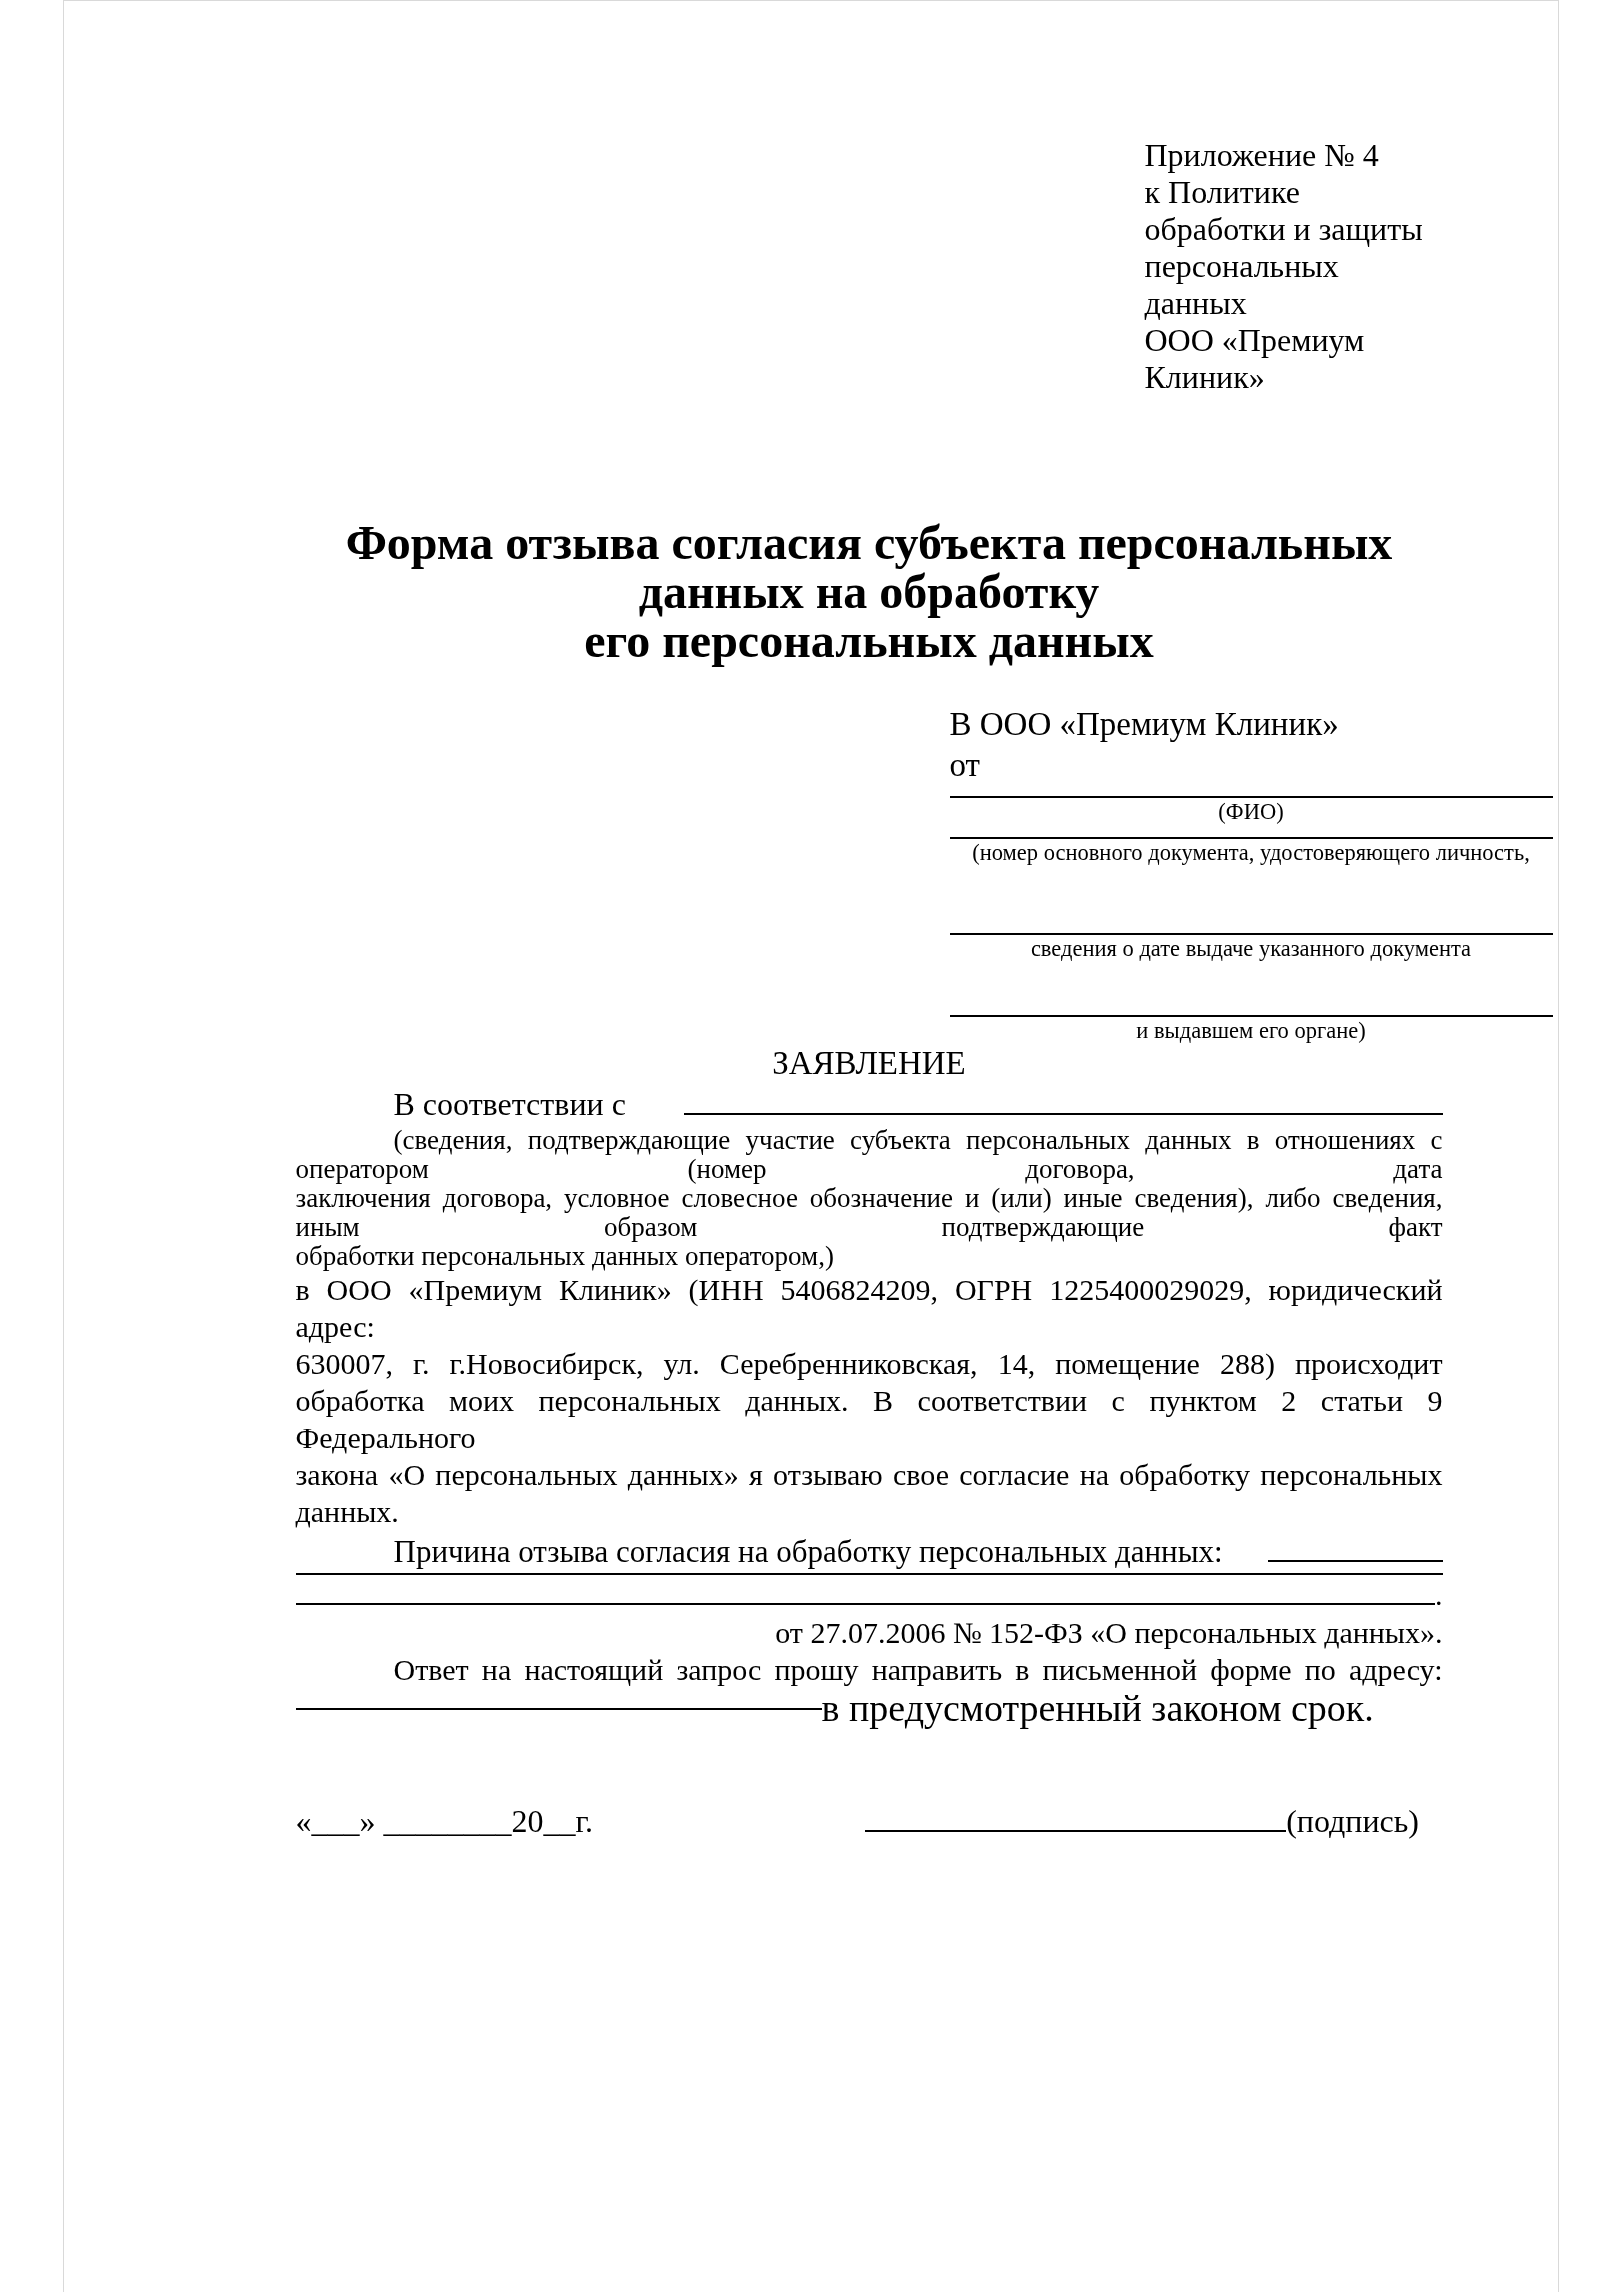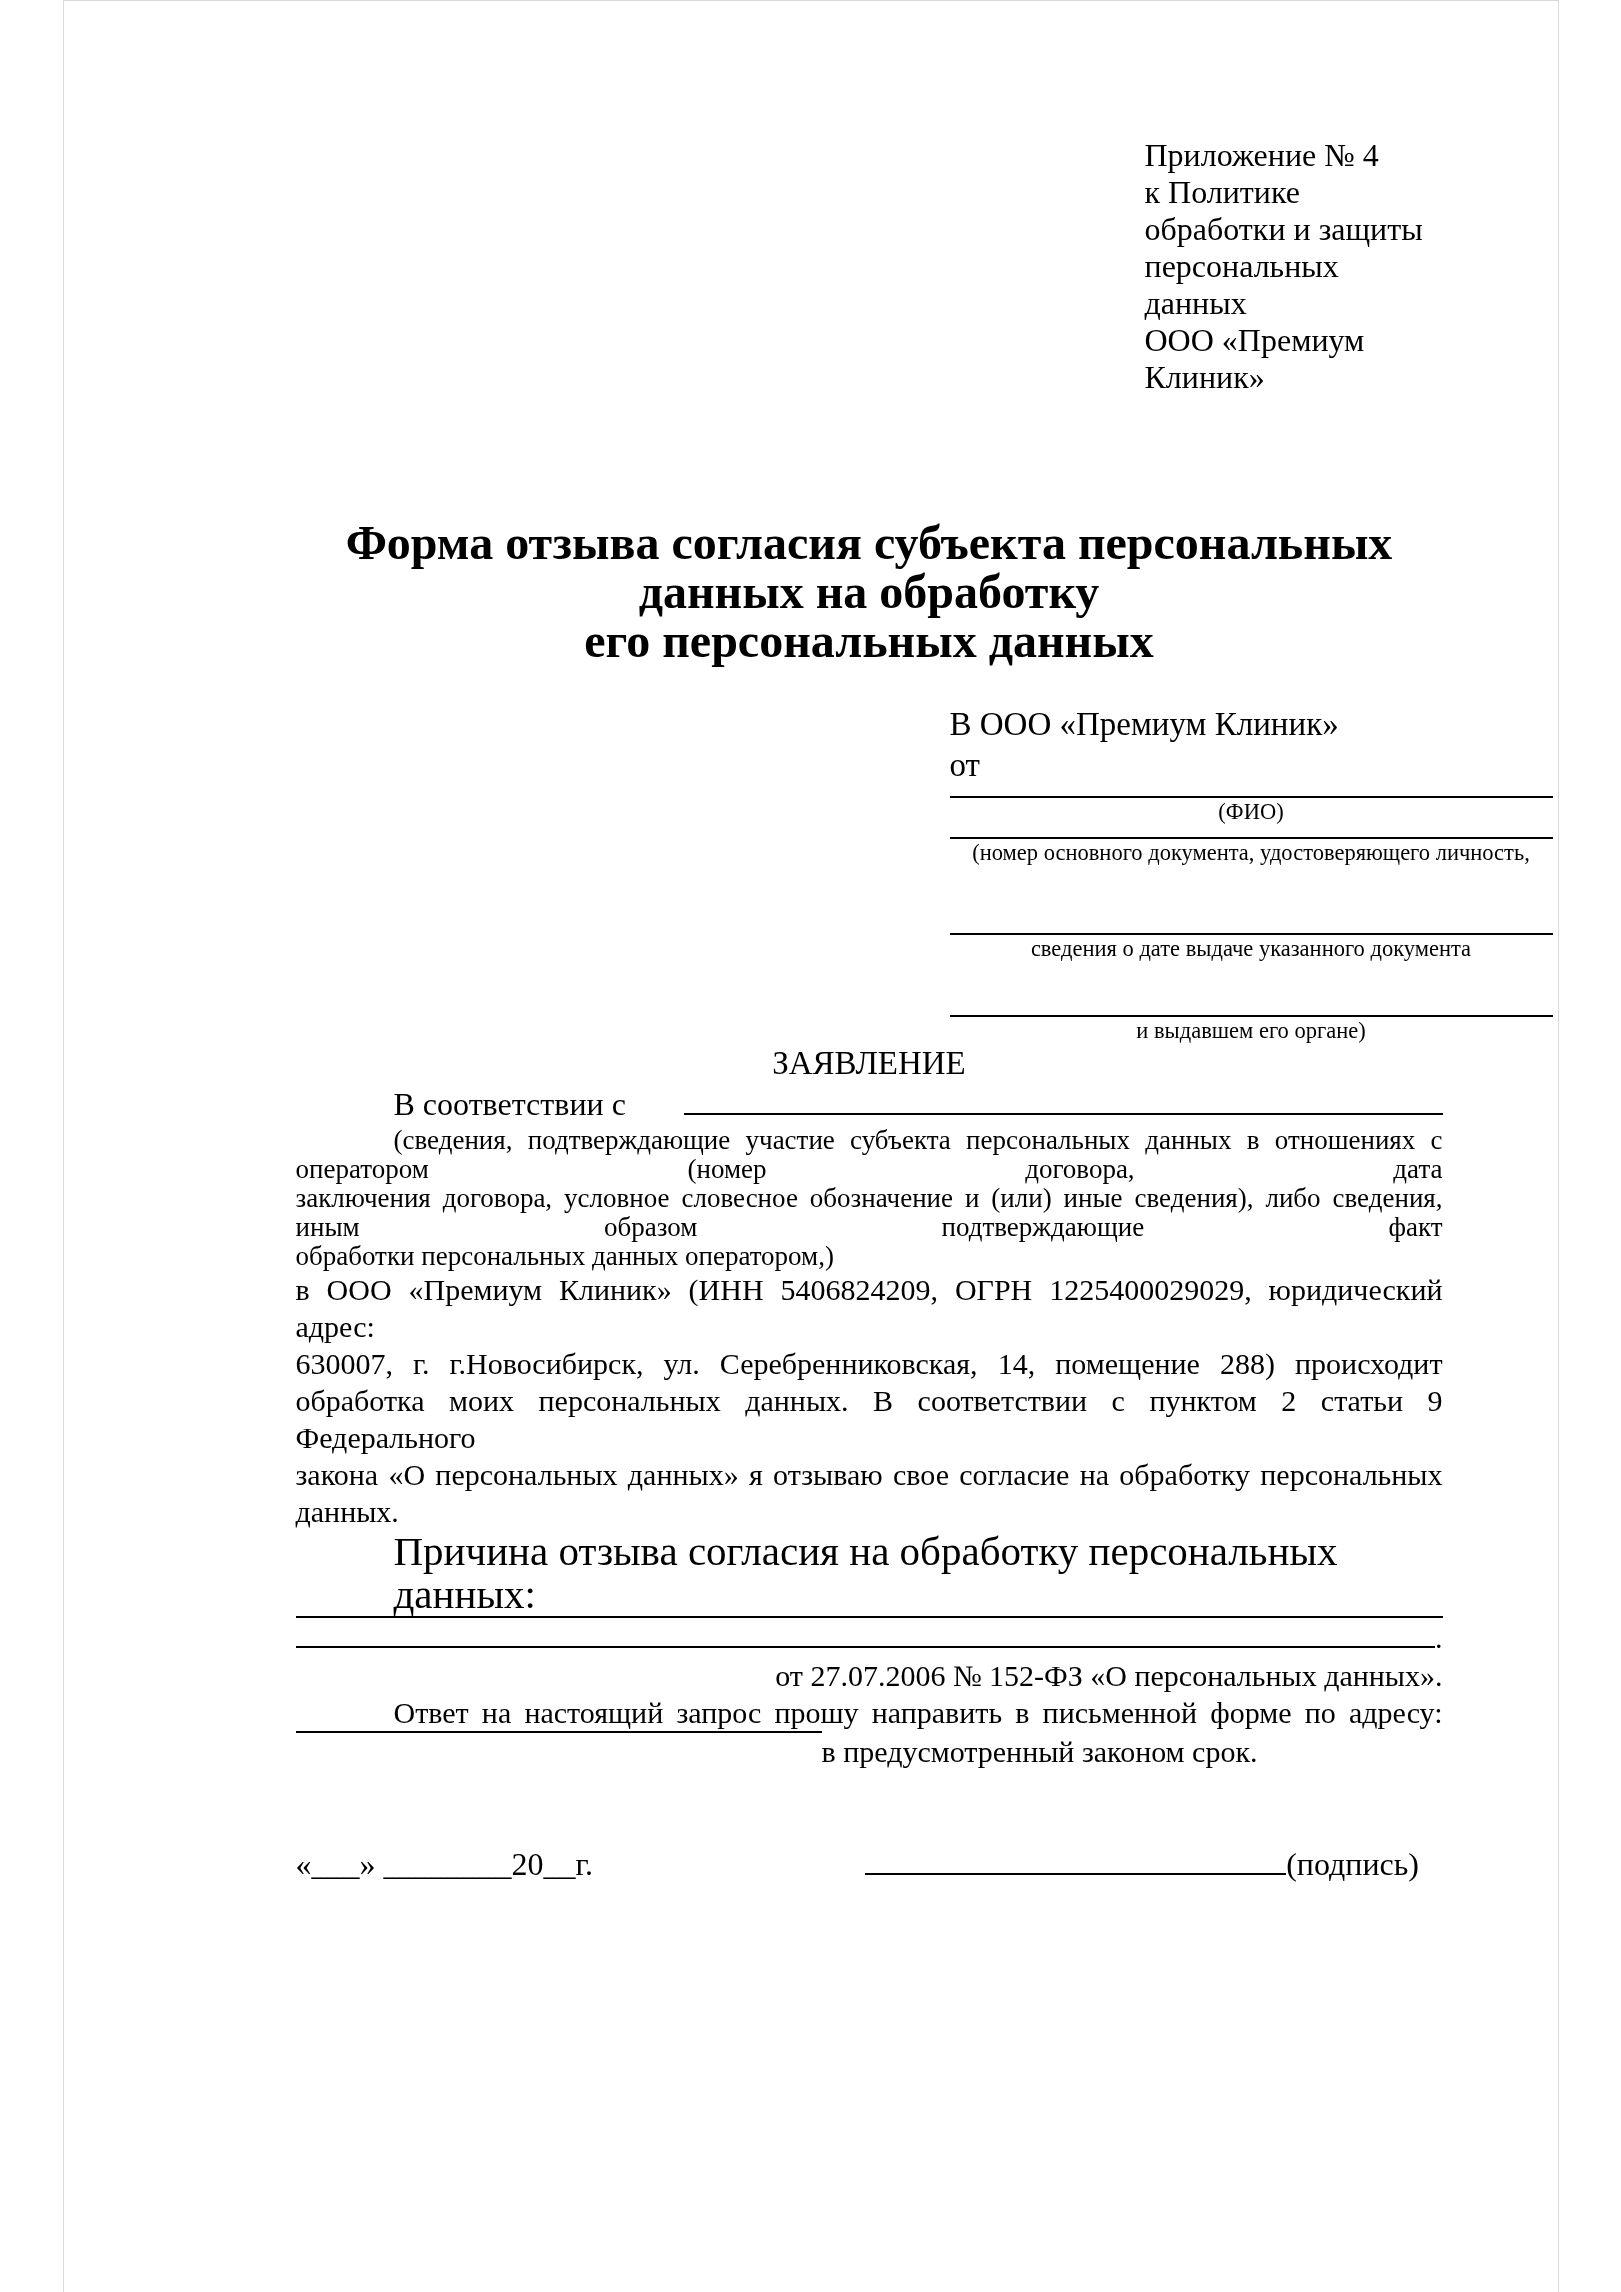--- a/index.html
+++ b/index.html
@@ -108,21 +108,21 @@
     text-align-last: justify;
   }
   .body-par .tline:last-child {
     text-align: left;
     text-align-last: auto;
   }
 
   .reason-row {
     display: flex;
     align-items: baseline;
-    font-size: 41px;
+    font-size: 31px;
     line-height: 43px;
     padding-left: 98px;
     gap: 36px;
   }
 
   .blank-row {
     display: flex;
     align-items: baseline;
     font-size: 30px;
     line-height: 39px;
@@ -148,22 +148,22 @@
 
   .reply-first {
     font-size: 30px;
     line-height: 37px;
     text-indent: 98px;
     text-align: justify;
     text-align-last: justify;
   }
   .reply-second {
     display: flex;
-    align-items: flex-start;
-    font-size: 30px;
+    align-items: center;
+    font-size: 38px;
     line-height: 41px;
   }
 
   
   .footer-row {
     margin-top: 73px;
     display: flex;
     align-items: baseline;
     justify-content: space-between;
     font-size: 32px;

